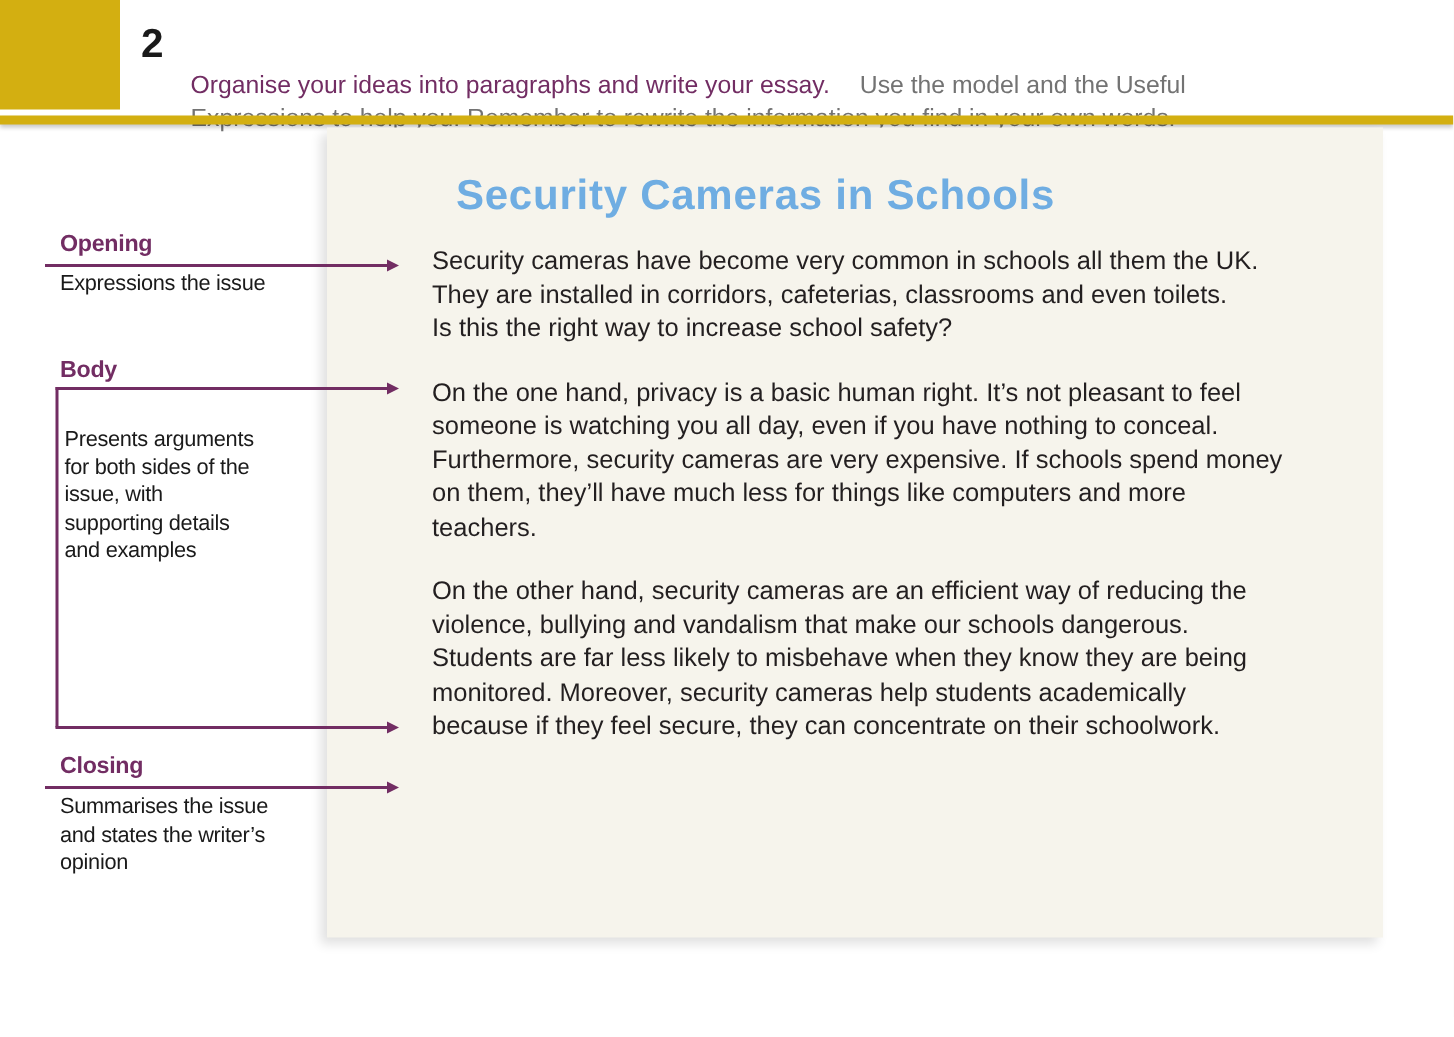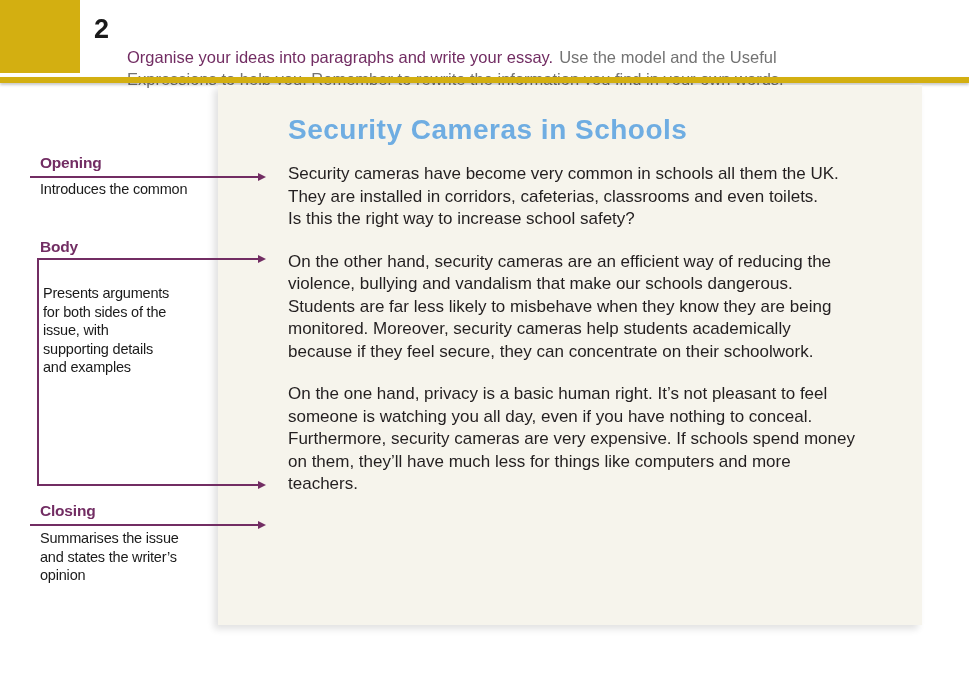--- a/index.html
+++ b/index.html
@@ -23,21 +23,21 @@
   .exercise-number {
     position: absolute; left: 94px; top: 14px;
     font-size: 27px; font-weight: bold; color: #1a1a1a;
   }
   .instruction {
     position: absolute; left: 127px; top: 24px;
     width: 745px;
     font-size: 16.5px; line-height: 22px;
     white-space: pre-line;
   }
-  .instruction .highlight { color: #722d63; margin-right: 6px; }
+  .instruction .highlight { color: #722d63; margin-right: 20px; }
   .instruction .rest { color: #737373; }
   .accent-bar {
     position: absolute; left: 0; top: 77px;
     width: 969px; height: 6px;
     background: #d3af11;
     box-shadow: 0 2px 3px rgba(0,0,0,0.22);
   }
 
   
   .essay-panel {
@@ -46,20 +46,21 @@
     background: #f6f4ec;
     box-shadow: -4px 4px 7px rgba(0,0,0,0.12);
     padding: 28px 28px 0 70px;
   }
   .essay-title {
     font-size: 28px; line-height: 34px;
     font-weight: bold;
     color: #6fade2;
     letter-spacing: 0.5px;
     margin-bottom: 16px;
+    margin-left: 16px;
   }
   .essay-paragraph {
     font-size: 17px; line-height: 22.5px;
     color: #231f20;
     white-space: pre-line;
     margin-bottom: 20px;
   }
 
   
   .anno-label {
@@ -104,36 +105,36 @@
     <span class="highlight">Organise your ideas into paragraphs and write your essay.</span><span class="rest">Use the model and the Useful
 Expressions to help you. Remember to rewrite the information you find in your own words.</span>
   </div>
   <div class="accent-bar"></div>
 
   <div class="essay-panel">
     <div class="essay-title">Security Cameras in Schools</div>
     <div class="essay-paragraph">Security cameras have become very common in schools all them the UK.
 They are installed in corridors, cafeterias, classrooms and even toilets.
 Is this the right way to increase school safety?</div>
+    <div class="essay-paragraph">On the one hand, privacy is a basic human right. It’s not pleasant to feel
+someone is watching you all day, even if you have nothing to conceal.
+Furthermore, security cameras are very expensive. If schools spend money
+on them, they’ll have much less for things like computers and more
+teachers.</div>
     <div class="essay-paragraph">On the other hand, security cameras are an efficient way of reducing the
 violence, bullying and vandalism that make our schools dangerous.
 Students are far less likely to misbehave when they know they are being
 monitored. Moreover, security cameras help students academically
 because if they feel secure, they can concentrate on their schoolwork.</div>
-    <div class="essay-paragraph">On the one hand, privacy is a basic human right. It’s not pleasant to feel
-someone is watching you all day, even if you have nothing to conceal.
-Furthermore, security cameras are very expensive. If schools spend money
-on them, they’ll have much less for things like computers and more
-teachers.</div>
   </div>
 
   <div class="anno-label" style="left:40px; top:154px;">Opening</div>
   <div class="anno-line" style="left:30px; top:176px; width:229px;"></div>
   <div class="arrow-head" style="left:258px; top:173px;"></div>
-  <div class="anno-desc" style="left:40px; top:180px; width:170px;">Introduces the common</div>
+  <div class="anno-desc" style="left:40px; top:180px; width:170px;">Expressions the issue</div>
 
   <div class="anno-label" style="left:40px; top:238px;">Body</div>
   <div class="anno-line" style="left:37px; top:258px; width:222px;"></div>
   <div class="arrow-head" style="left:258px; top:255px;"></div>
   <div class="anno-vline" style="left:37px; top:258px; height:227px;"></div>
   <div class="anno-line" style="left:37px; top:484px; width:222px;"></div>
   <div class="arrow-head" style="left:258px; top:481px;"></div>
   <div class="anno-desc" style="left:43px; top:263px; width:160px;margin-top:21px;">Presents arguments
 for both sides of the
 issue, with

